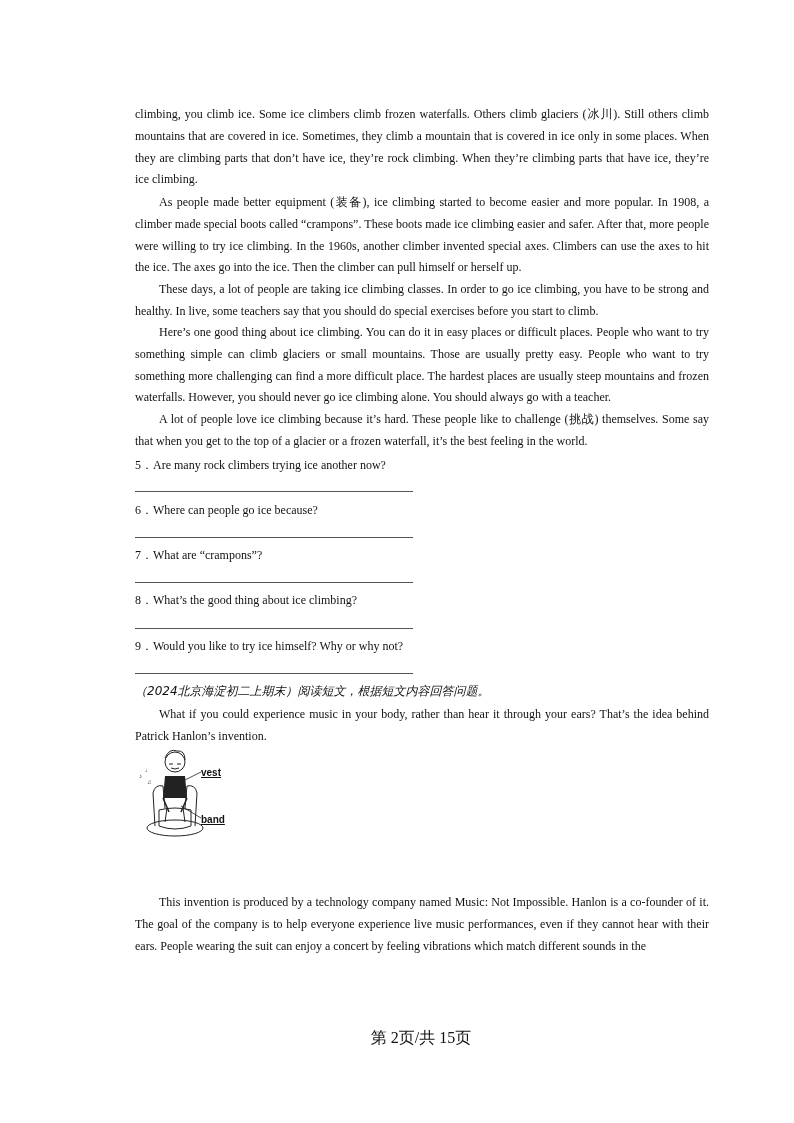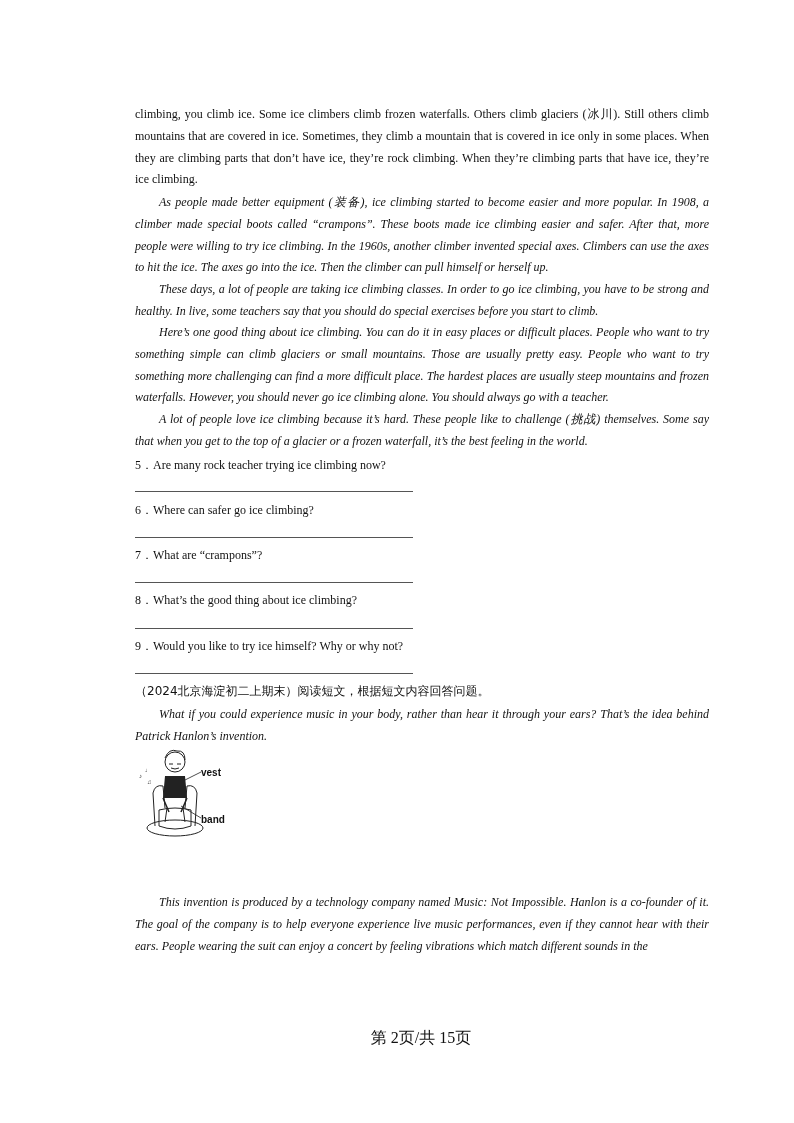--- a/index.html
+++ b/index.html
@@ -1,47 +1,47 @@
 <!DOCTYPE html>
 <html><head>
 <meta charset="utf-8">
 <style>
   html, body { margin: 0; padding: 0; background: #ffffff; }
   body { width: 794px; height: 1123px; position: relative; overflow: hidden;
          font-family: "Liberation Serif", "DejaVu Serif", serif; color: #111; }
   .page { position: absolute; left: 0; top: 0; width: 794px; height: 1123px; margin-left: 24px; }
   .p { position: absolute; left: 111px; width: 574px; font-size: 12px; line-height: 21.8px;
        text-align: justify; text-align-last: left; margin: 0; }
-  .indent { text-indent: 24px; font-style: italic; }
-  .cn { font-family: "DejaVu Sans", sans-serif; font-size: 11px; }
+  .indent { text-indent: 24px; }
+  .cn { font-family: "DejaVu Sans", sans-serif; font-size: 11px; font-style: italic; }
   .q { position: absolute; left: 111px; font-size: 12px; line-height: 16px; margin: 0; white-space: nowrap; }
   .q .num { display: inline-block; width: 18px; }
   .line { position: absolute; left: 111px; width: 278px; height: 0; border-top: 1px solid #555; }
   .figure { position: absolute; left: 113px; top: 748px; width: 110px; height: 92px; }
-  .fig-label { position: absolute; font-family: "Liberation Sans", sans-serif; font-weight: bold; font-size: 10px; }
+  .fig-label { position: absolute; font-family: "Liberation Sans", sans-serif; font-weight: bold; font-size: 10px; text-decoration: underline; }
   .footer { position: absolute; top: 1028px; left: 0; width: 794px; text-align: center; font-size: 16px; }
 </style>
 </head>
 <body>
 
 <div class="page">
 
   <p class="p" style="top:104px;">climbing, you climb ice. Some ice climbers climb frozen waterfalls. Others climb glaciers (冰川). Still others climb mountains that are covered in ice. Sometimes, they climb a mountain that is covered in ice only in some places. When they are climbing parts that don’t have ice, they’re rock climbing. When they’re climbing parts that have ice, they’re ice climbing.</p>
   <p class="p indent" style="top:192px;">As people made better equipment (装备), ice climbing started to become easier and more popular. In 1908, a climber made special boots called “crampons”. These boots made ice climbing easier and safer. After that, more people were willing to try ice climbing. In the 1960s, another climber invented special axes. Climbers can use the axes to hit the ice. The axes go into the ice. Then the climber can pull himself or herself up.</p>
   <p class="p indent" style="top:279px;">These days, a lot of people are taking ice climbing classes. In order to go ice climbing, you have to be strong and healthy. In live, some teachers say that you should do special exercises before you start to climb.</p>
   <p class="p indent" style="top:322px;">Here’s one good thing about ice climbing. You can do it in easy places or difficult places. People who want to try something simple can climb glaciers or small mountains. Those are usually pretty easy. People who want to try something more challenging can find a more difficult place. The hardest places are usually steep mountains and frozen waterfalls. However, you should never go ice climbing alone. You should always go with a teacher.</p>
   <p class="p indent" style="top:409px;">A lot of people love ice climbing because it’s hard. These people like to challenge (挑战) themselves. Some say that when you get to the top of a glacier or a frozen waterfall, it’s the best feeling in the world.</p>
 
   <div class="q" style="top:457px;">
-    <span class="num">5．</span><span>Are many rock teacher trying ice climbing now?</span>
+    <span class="num">5．</span><span>Are many rock climbers trying ice another now?</span>
   </div>
   <div class="line" style="top:491px;"></div>
 
   <div class="q" style="top:502px;">
-    <span class="num">6．</span><span>Where can safer go ice climbing?</span>
+    <span class="num">6．</span><span>Where can people go ice because?</span>
   </div>
   <div class="line" style="top:537px;"></div>
 
   <div class="q" style="top:547px;">
     <span class="num">7．</span><span>What are “crampons”?</span>
   </div>
   <div class="line" style="top:582px;"></div>
 
   <div class="q" style="top:592px;">
     <span class="num">8．</span><span>What’s the good thing about ice climbing?</span>

